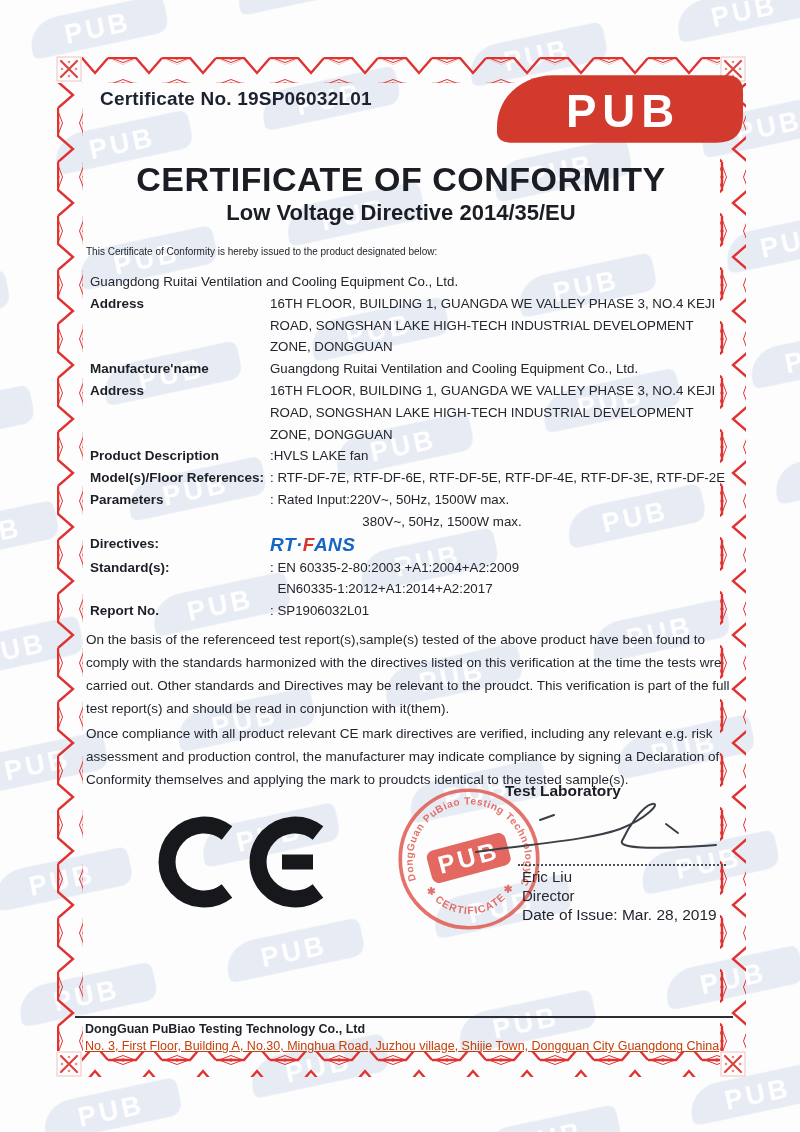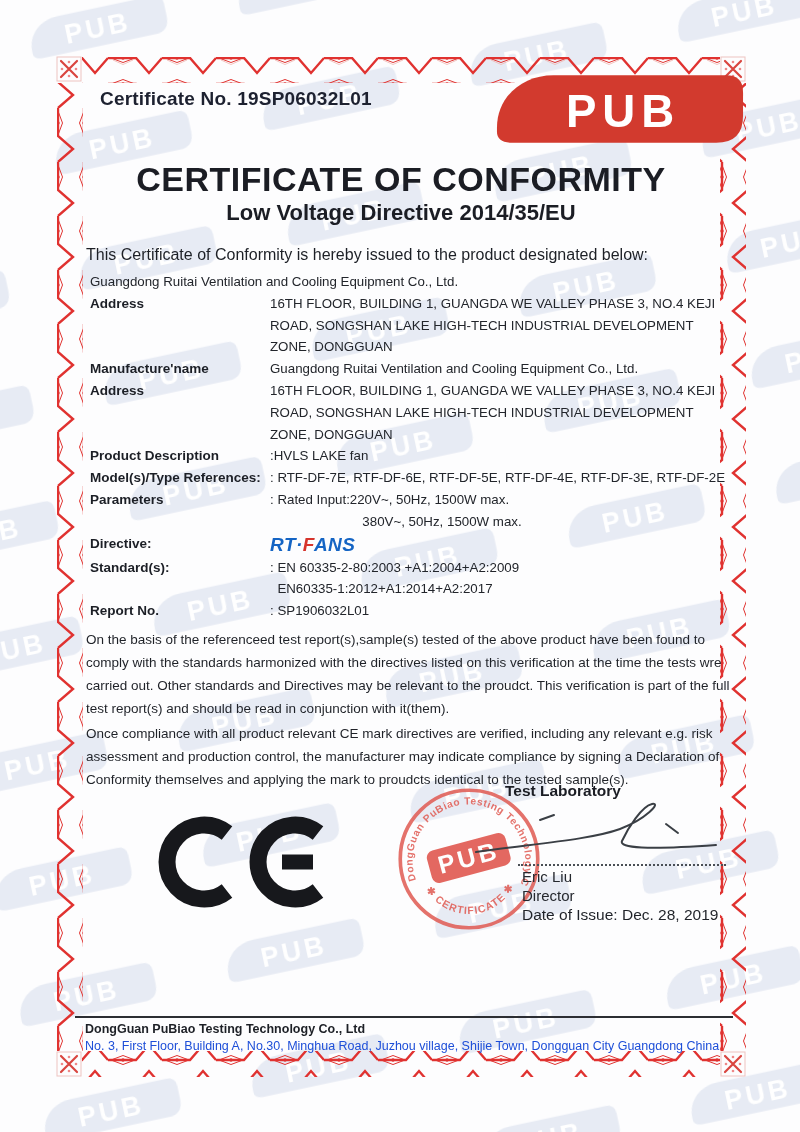--- a/index.html
+++ b/index.html
@@ -9,21 +9,21 @@
   }
   svg{display:block;}
   .layer{position:absolute; left:0; top:0;}
   
   .cert-no{position:absolute; left:100px; top:88px; font-size:19px; font-weight:bold; color:#1d2130; letter-spacing:.2px;}
   .logo-svg{position:absolute; left:492px; top:72px;}
   .title{position:absolute; left:56px; top:160px; width:690px; text-align:center;
          font-size:34px; font-weight:bold; color:#1b1d24; letter-spacing:.5px;}
   .subtitle{position:absolute; left:56px; top:200px; width:690px; text-align:center;
             font-size:22px; font-weight:bold; color:#1b1d24;}
-  .intro{position:absolute; left:86px; top:246px; font-size:16px; color:#1d2026;}
+  .intro{position:absolute; left:86px; top:246px; font-size:10px; color:#1d2026;}
   
   .fields{position:absolute; left:90px; top:271px; width:632px;}
   .field-row{display:flex; align-items:flex-start;}
   .field-label{width:180px; flex:0 0 180px; font-size:13.5px; font-weight:bold; color:#1c1f26; line-height:21.8px;}
   .field-value{flex:1; font-size:13.3px; color:#22252b; line-height:21.8px;}
   .field-line{white-space:pre;}
   .tm-line{font-size:19px; font-weight:bold; font-style:italic; letter-spacing:.5px; line-height:24px;}
   .tm-blue{color:#1464c4;}
   .tm-red{color:#d6342c;}
   
@@ -34,21 +34,21 @@
   .ce-svg{position:absolute; left:158px; top:812px;}
   .stamp-svg{position:absolute; left:394px; top:784px; opacity:.85;}
   .sig-svg{position:absolute; left:468px; top:798px;}
   .sig-line{position:absolute; left:518px; top:864px; width:208px; border-top:2px dotted #4a4f55;}
   .signer{position:absolute; left:522px; top:868px; font-size:15px; color:#25282e;}
   .signer-title{position:absolute; left:522px; top:887px; font-size:15px; color:#25282e;}
   .date-line{position:absolute; left:522px; top:906px; font-size:15.5px; color:#1f2228;}
   
   .footer-rule{position:absolute; left:75px; top:1016px; width:658px; border-top:2.5px solid #2c2e33;}
   .footer-company{position:absolute; left:85px; top:1022px; font-size:12.5px; font-weight:bold; color:#1d2026;}
-  .footer-address{position:absolute; left:85px; top:1039px; font-size:12.5px; color:#1d4ed8;}
+  .footer-address{position:absolute; left:85px; top:1039px; font-size:12.5px; color:#c2410c;text-decoration:underline;}
 </style>
 </head>
 <body>
 
 <div class="page">
 
   <svg class="layer" width="800" height="1132" aria-hidden="true">
     <defs>
       <path id="pubShape" d="M62 3 H236 Q253 3 253 20 V44 Q253 71 226 71 H20 Q5 71 5 60 V56 C5 25 30 3 62 3 Z"></path>
       <pattern id="wm" width="212" height="118" patternUnits="userSpaceOnUse" patternTransform="rotate(-12)">
@@ -141,34 +141,34 @@
           <div class="field-line">ZONE, DONGGUAN</div>
         </div>
       </div>
       <div class="field-row">
         <div class="field-label">Product Description</div>
         <div class="field-value">
           <div class="field-line">:HVLS LAKE fan</div>
         </div>
       </div>
       <div class="field-row">
-        <div class="field-label">Model(s)/Type References:</div>
+        <div class="field-label">Model(s)/Floor References:</div>
         <div class="field-value">
           <div class="field-line">: RTF-DF-7E, RTF-DF-6E, RTF-DF-5E, RTF-DF-4E, RTF-DF-3E, RTF-DF-2E</div>
         </div>
       </div>
       <div class="field-row">
         <div class="field-label">Parameters</div>
         <div class="field-value">
           <div class="field-line">: Rated Input:220V~, 50Hz, 1500W max.</div>
           <div class="field-line">                         380V~, 50Hz, 1500W max.</div>
         </div>
       </div>
       <div class="field-row">
-        <div class="field-label">Directive:</div>
+        <div class="field-label">Directives:</div>
         <div class="field-value">
           <div class="tm-line"><span class="tm-blue">RT·</span><span class="tm-red">F</span><span class="tm-blue">ANS</span></div>
         </div>
       </div>
       <div class="field-row">
         <div class="field-label">Standard(s):</div>
         <div class="field-value">
           <div class="field-line">: EN 60335-2-80:2003 +A1:2004+A2:2009</div>
           <div class="field-line">  EN60335-1:2012+A1:2014+A2:2017</div>
         </div>
@@ -213,19 +213,19 @@
   </svg>
 
   <svg class="sig-svg" width="260" height="72" viewBox="0 0 260 72">
     <path d="M8 54 C 62 46, 122 42, 152 31 C 178 21, 194 4, 184 6 C 174 8, 160 30, 154 43 C 151 50, 178 52, 248 47" fill="none" stroke="#3a3f45" stroke-width="2" stroke-linecap="round"></path>
     <path d="M72 22 l14 -5" stroke="#3a3f45" stroke-width="2" stroke-linecap="round"></path>
     <path d="M198 26 l12 9" stroke="#3a3f45" stroke-width="2" stroke-linecap="round"></path>
   </svg>
   <div class="sig-line"></div>
   <div class="signer">Eric Liu</div>
   <div class="signer-title">Director</div>
-  <div class="date-line">Date of Issue: Dec. 28, 2019</div>
+  <div class="date-line">Date of Issue: Mar. 28, 2019</div>
 
   <div class="footer-rule"></div>
   <div class="footer-company">DongGuan PuBiao Testing Technology Co., Ltd</div>
   <div class="footer-address">No. 3, First Floor, Building A, No.30, Minghua Road, Juzhou village, Shijie Town, Dongguan City Guangdong China</div>
 
 </div>
 
 </body></html>

